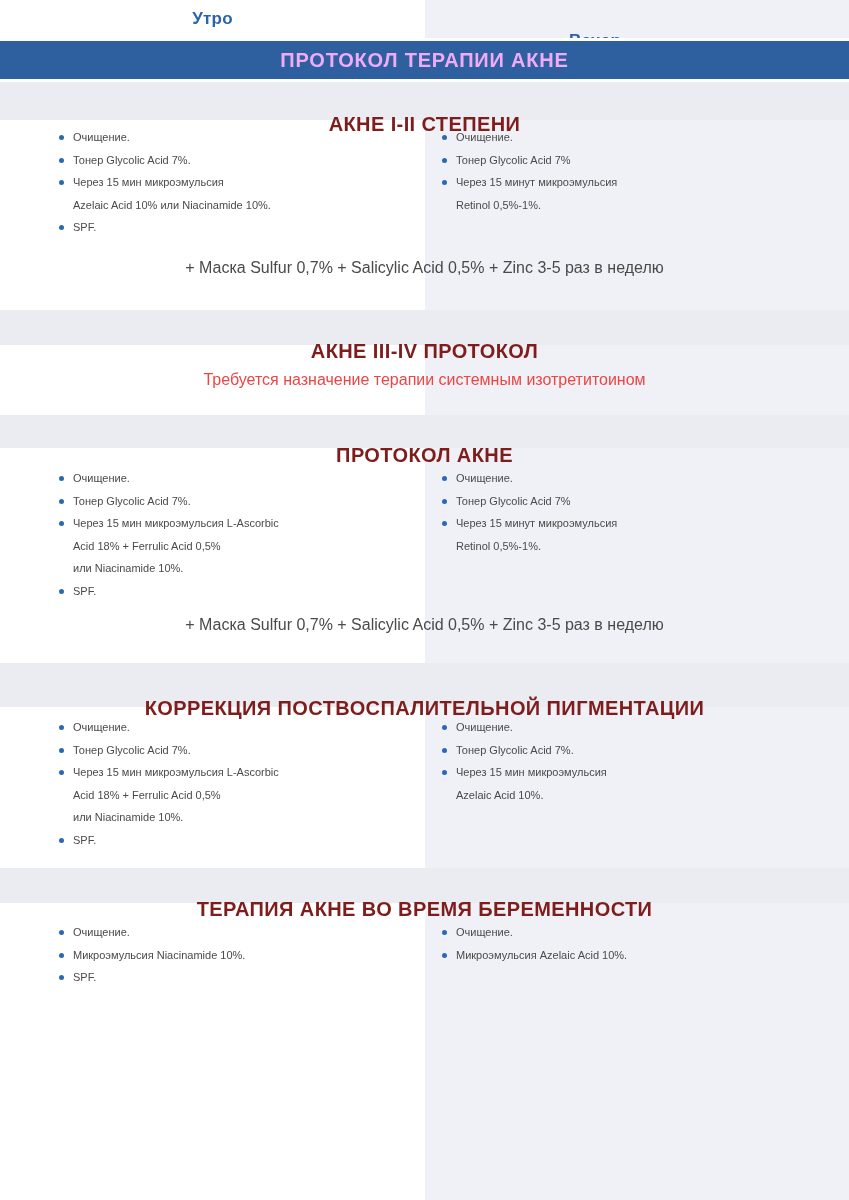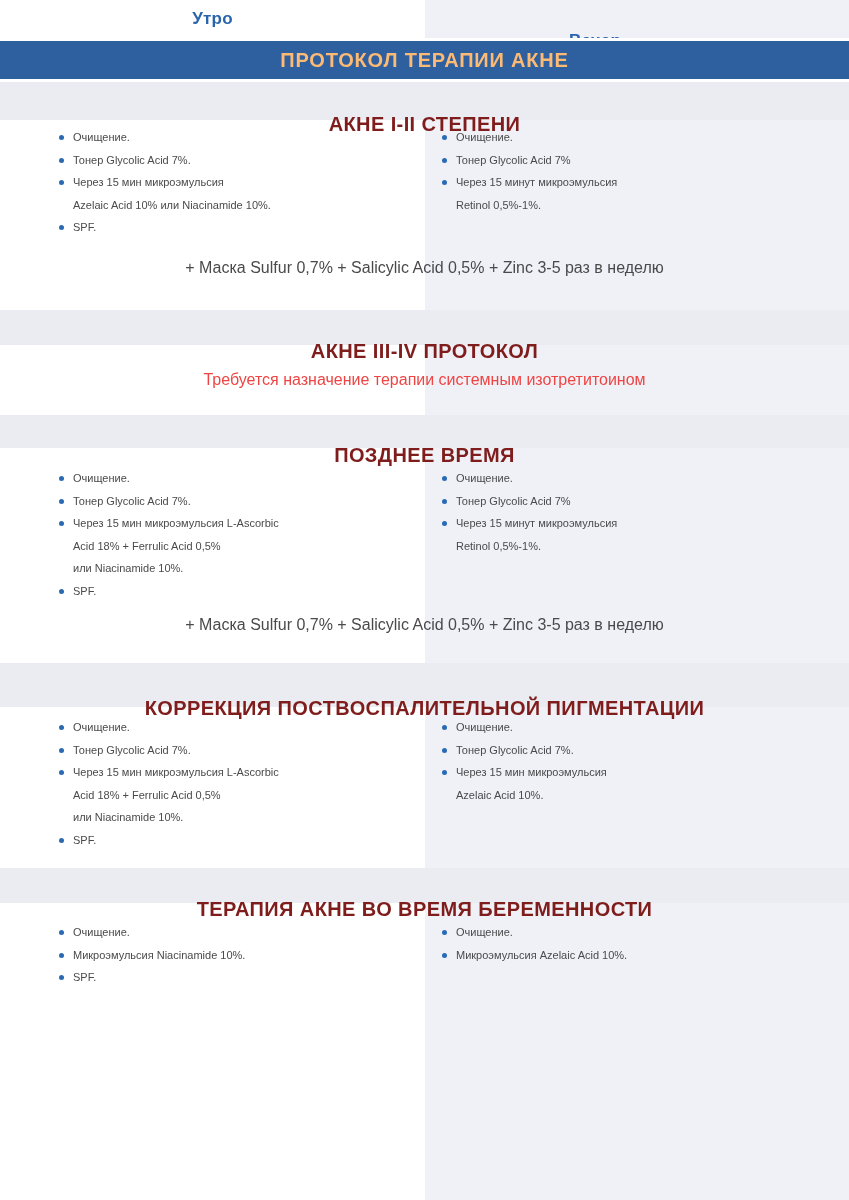--- a/index.html
+++ b/index.html
@@ -10,21 +10,21 @@
 
   
   .header-row{height:38px; display:flex;}
   .header-cell{width:425px; display:flex; align-items:center; justify-content:center;}
   .header-cell.right{width:340px;margin-top:41px;}
   .header-label{color:#2a64ad; font-weight:bold; font-size:17px; letter-spacing:.2px;}
 
   .gap-white{height:3px; background:#ffffff;}
 
   .banner-main{height:38px; background:#2e5f9f; display:flex; align-items:center; justify-content:center;}
-  .banner-main .t{color:#fdba74; font-weight:bold; font-size:20px; letter-spacing:.8px;}
+  .banner-main .t{color:#f0abfc; font-weight:bold; font-size:20px; letter-spacing:.8px;}
 
   .banner-section{background:#eaecf2; display:flex; align-items:center; justify-content:center;}
   .banner-section .t{color:#7f1d1d; font-weight:bold; font-size:20px; letter-spacing:.4px;margin-top:47px;}
   .h38{height:38px;} .h35{height:35px;} .h33{height:33px;} .h44{height:44px;align-items:center;}
 
   .content-row{display:flex;}
   .half-left{width:425px; box-sizing:border-box; padding-left:59px; padding-right:8px;}
   .half-right{width:424px; box-sizing:border-box; padding-left:17px; padding-right:8px;}
 
   ul.blist{list-style:none; margin:0; padding:0;}
@@ -115,21 +115,21 @@
     </div>
 
     <div class="banner-section h35">
       <span class="t">АКНЕ III-IV ПРОТОКОЛ</span>
     </div>
     <div class="note-row">
       <span class="t">Требуется назначение терапии системным изотретитоином</span>
     </div>
 
     <div class="banner-section h33">
-      <span class="t">ПОЗДНЕЕ ВРЕМЯ</span>
+      <span class="t">ПРОТОКОЛ АКНЕ</span>
     </div>
     <div class="content-row" style="height:164px;">
       <div class="half-left pt19">
         <ul class="blist">
           <li>
               <span class="dot"></span>
               <span class="txt">Очищение.</span>
             </li>
           <li>
               <span class="dot"></span>

